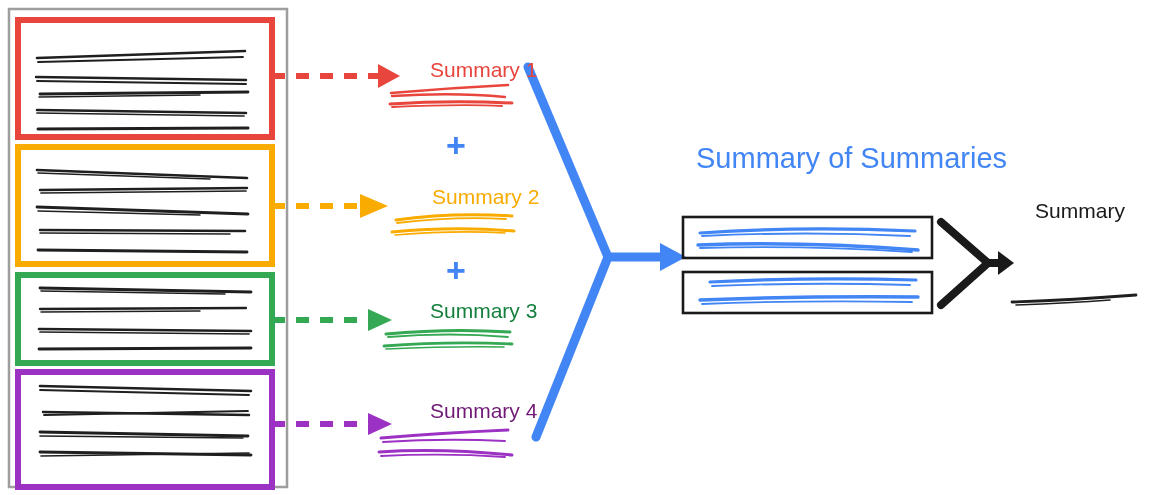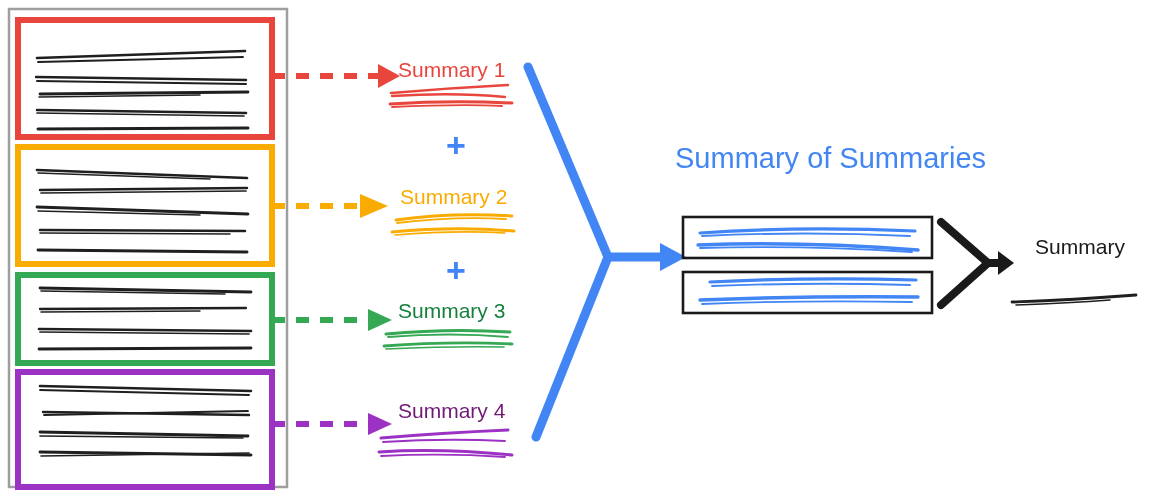--- a/index.html
+++ b/index.html
@@ -1,25 +1,25 @@
 <!DOCTYPE html>
 <html><head>
 <meta charset="utf-8">
 <style>
   html,body{margin:0;padding:0;background:#ffffff;}
   body{width:1170px;height:495px;position:relative;overflow:hidden;
        font-family:"Liberation Sans","DejaVu Sans",sans-serif;}
   #stage{position:absolute;left:0;top:0;width:1170px;height:495px;}
   svg.layer{position:absolute;left:0;top:0;width:1170px;height:495px;}
   .lbl{position:absolute;white-space:nowrap;}
-  .summary-label{font-size:21px;font-weight:400;letter-spacing:0px;}
+  .summary-label{font-size:21px;font-weight:400;letter-spacing:0px;margin-left:32px;}
   .sos-title{font-size:29px;font-weight:400;color:#4285F4;text-align:right;
-             line-height:40px;width:260px;}
+             line-height:40px;width:260px;margin-left:21px;}
   .final-title{font-size:21px;font-weight:400;color:#1a1a1a;text-align:center;
-               line-height:29px;width:180px;margin-top:36px;}
+               line-height:29px;width:180px;}
 </style>
 </head>
 <body>
 
 <div id="stage">
 
   <svg class="layer" viewBox="0 0 1170 495" xmlns="http://www.w3.org/2000/svg">
 
     <rect x="9" y="9" width="278" height="478" fill="none" stroke="#9e9e9e" stroke-width="2.5"></rect>
 

